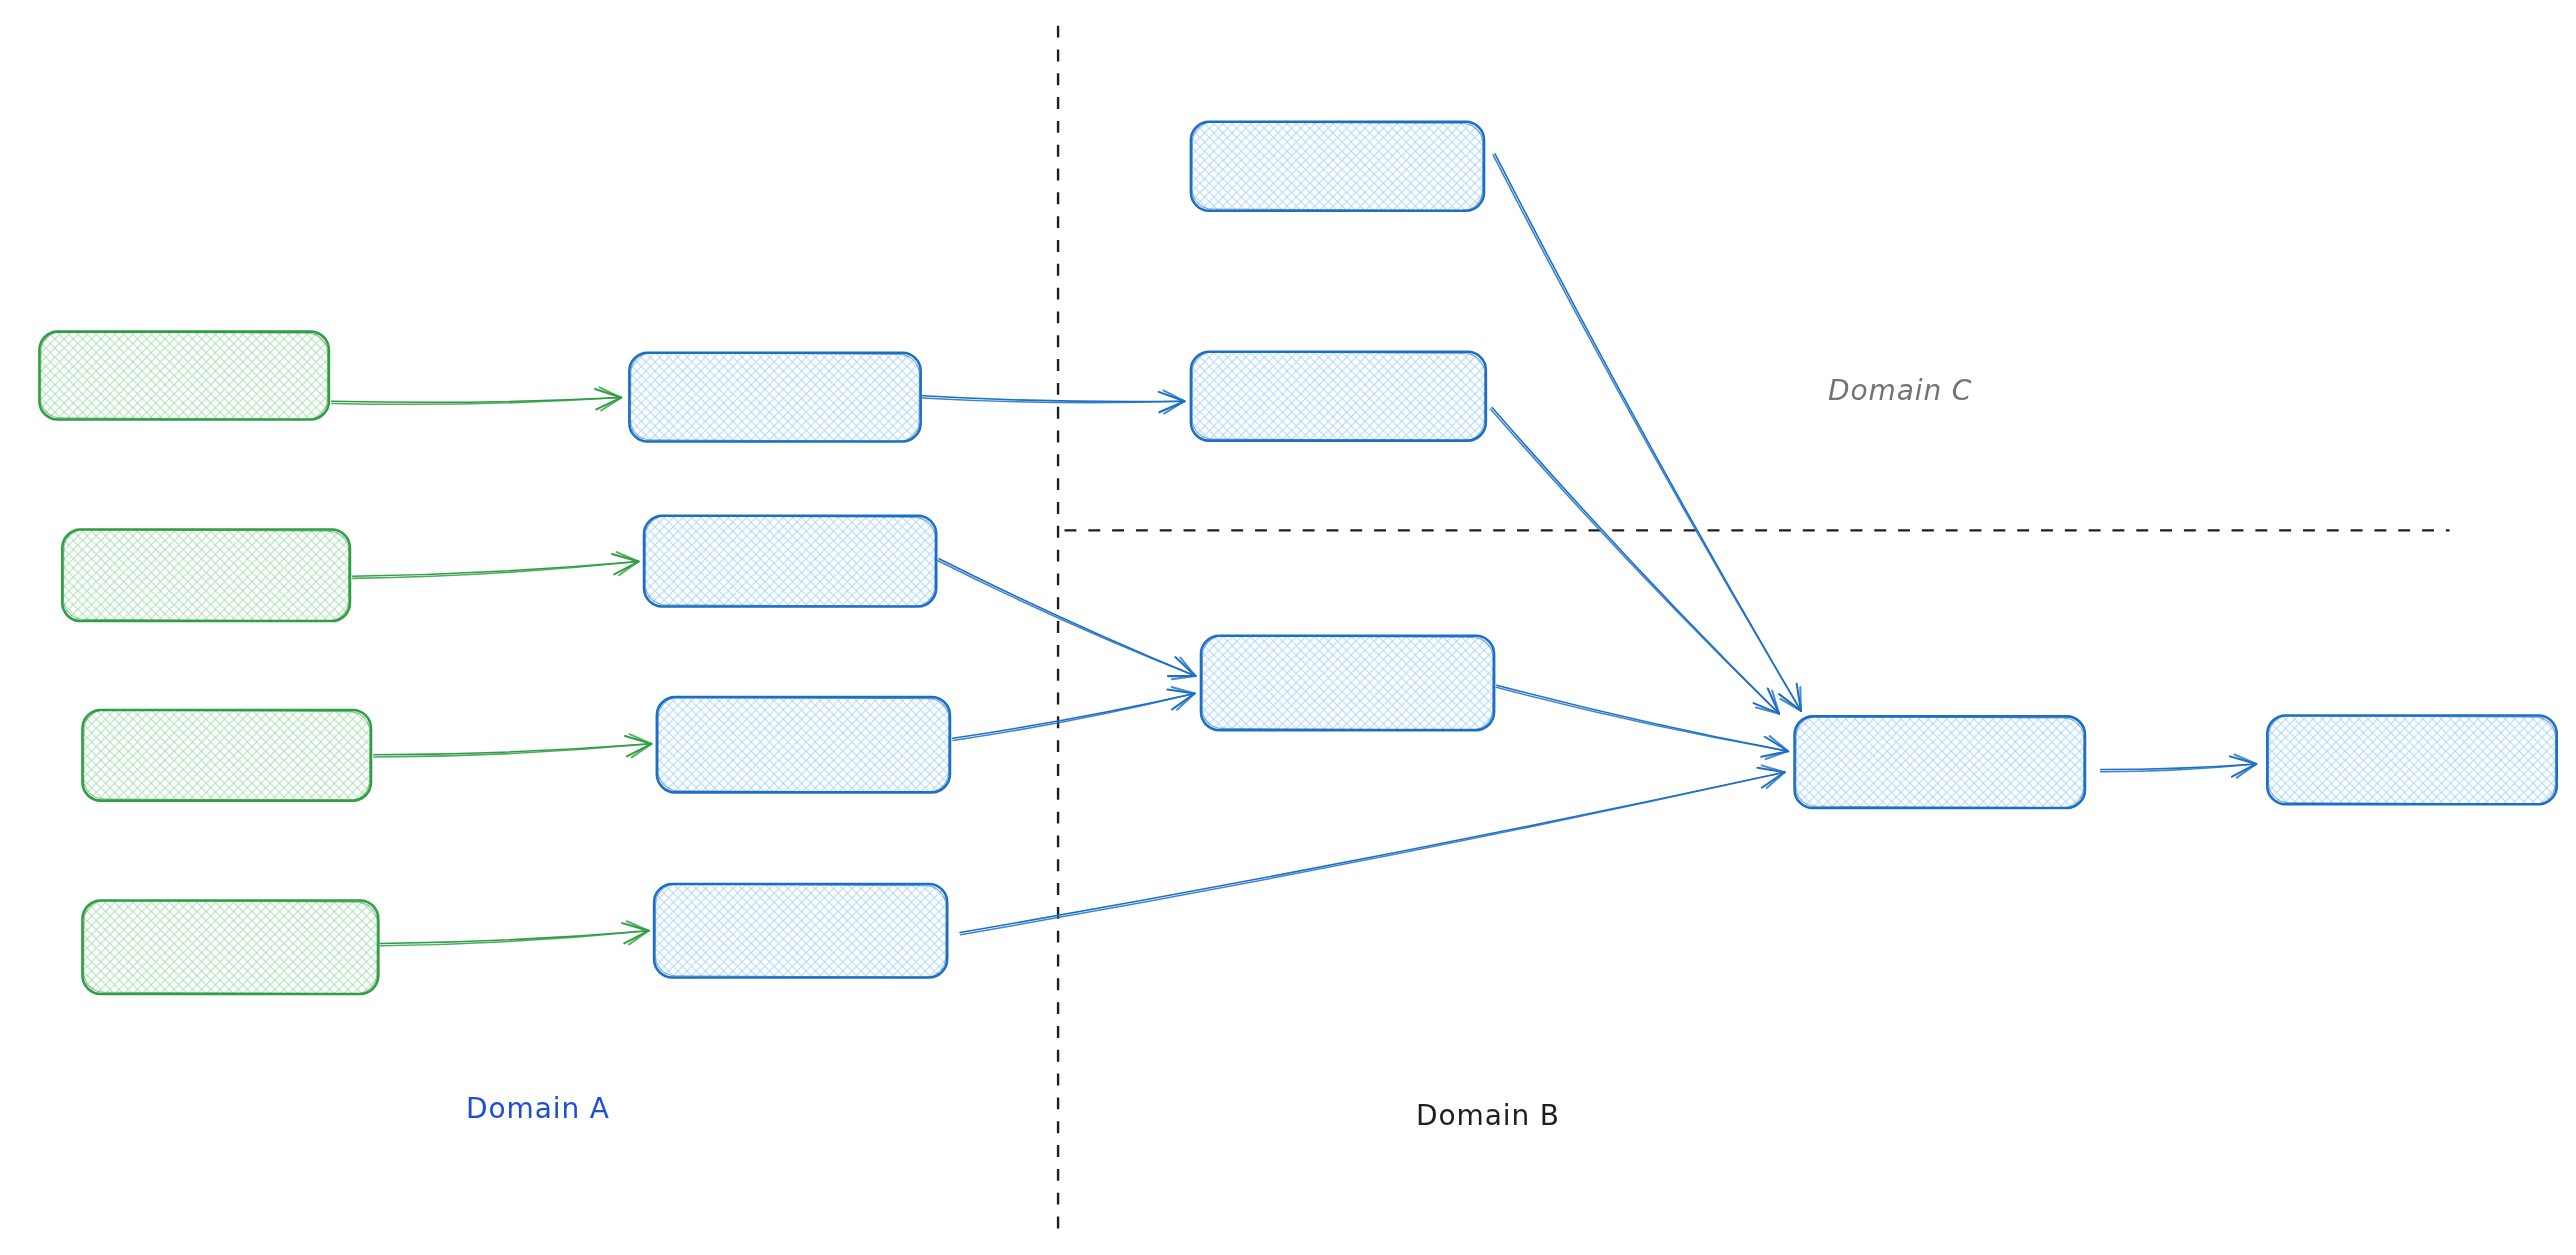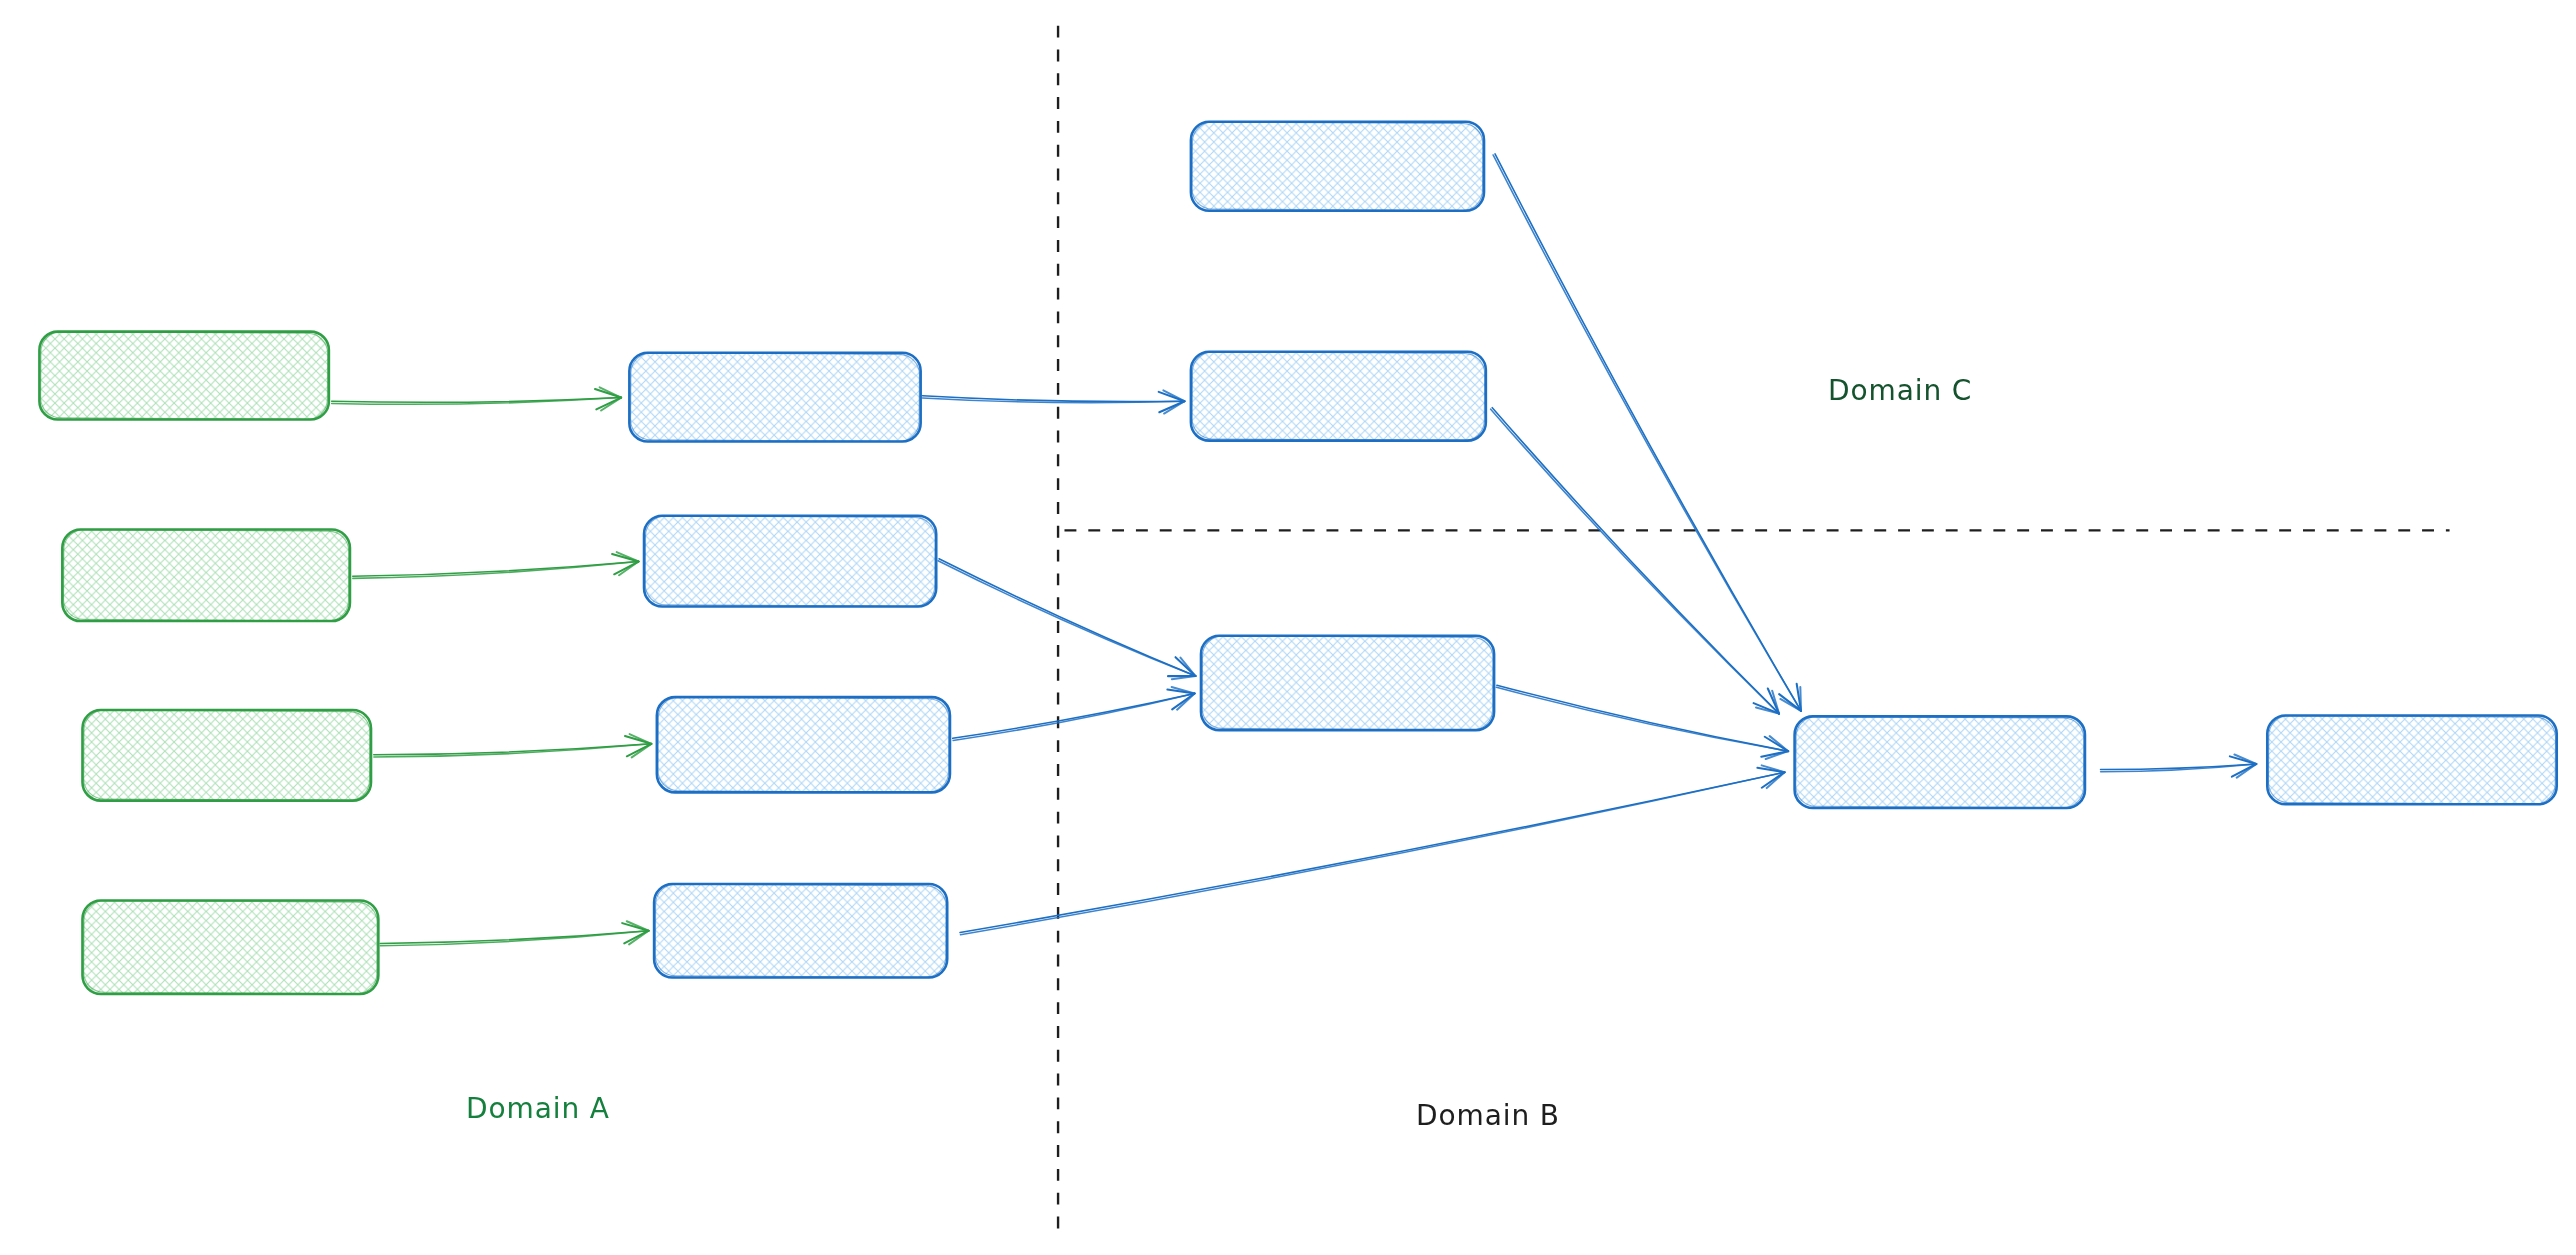--- a/index.html
+++ b/index.html
@@ -189,17 +189,17 @@
       </g>
       <g>
         <path d="M2293 840 Q2378.108 840.06 2463 834" fill="none" stroke="#1c6fc4" stroke-width="1.7" opacity="1" stroke-linecap="round"></path>
         <path d="M2293.0846531736024 842.3985065853983 Q2378.192653173602 842.4585065853983 2463 834" fill="none" stroke="#1c6fc4" stroke-width="1.7" opacity="0.85" stroke-linecap="round"></path>
         <line x1="2463" y1="834" x2="2436.3819715531754" y2="847.8376501474789" stroke="#1c6fc4" stroke-width="2.2" opacity="1" stroke-linecap="round"></line>
         <line x1="2463" y1="834" x2="2434.1732405102803" y2="825.6922965073467" stroke="#1c6fc4" stroke-width="2.2" opacity="1" stroke-linecap="round"></line>
         <line x1="2463" y1="834" x2="2441.6803546565116" y2="848.8819596299641" stroke="#1c6fc4" stroke-width="2.2" opacity="0.8" stroke-linecap="round"></line>
         <line x1="2463" y1="834" x2="2439.1609863514386" y2="823.6220701359231" stroke="#1c6fc4" stroke-width="2.2" opacity="0.8" stroke-linecap="round"></line>
       </g>
     </svg>
-  <div class="domain-label label-a" style="color: #15803d;">Domain A</div>
+  <div class="domain-label label-a" style="color: #1d4ed8;">Domain A</div>
   <div class="domain-label label-b" style="color: rgb(30, 30, 30);">Domain B</div>
-  <div class="domain-label label-c" style="color: #14532d;">Domain C</div>
+  <div class="domain-label label-c" style="color: #737373; font-style: italic;">Domain C</div>
 </div>
 
 
 </body></html>

